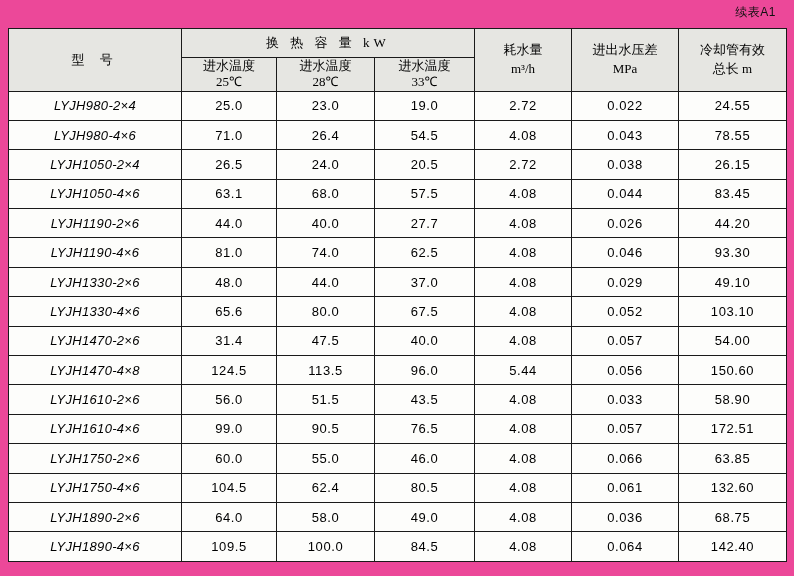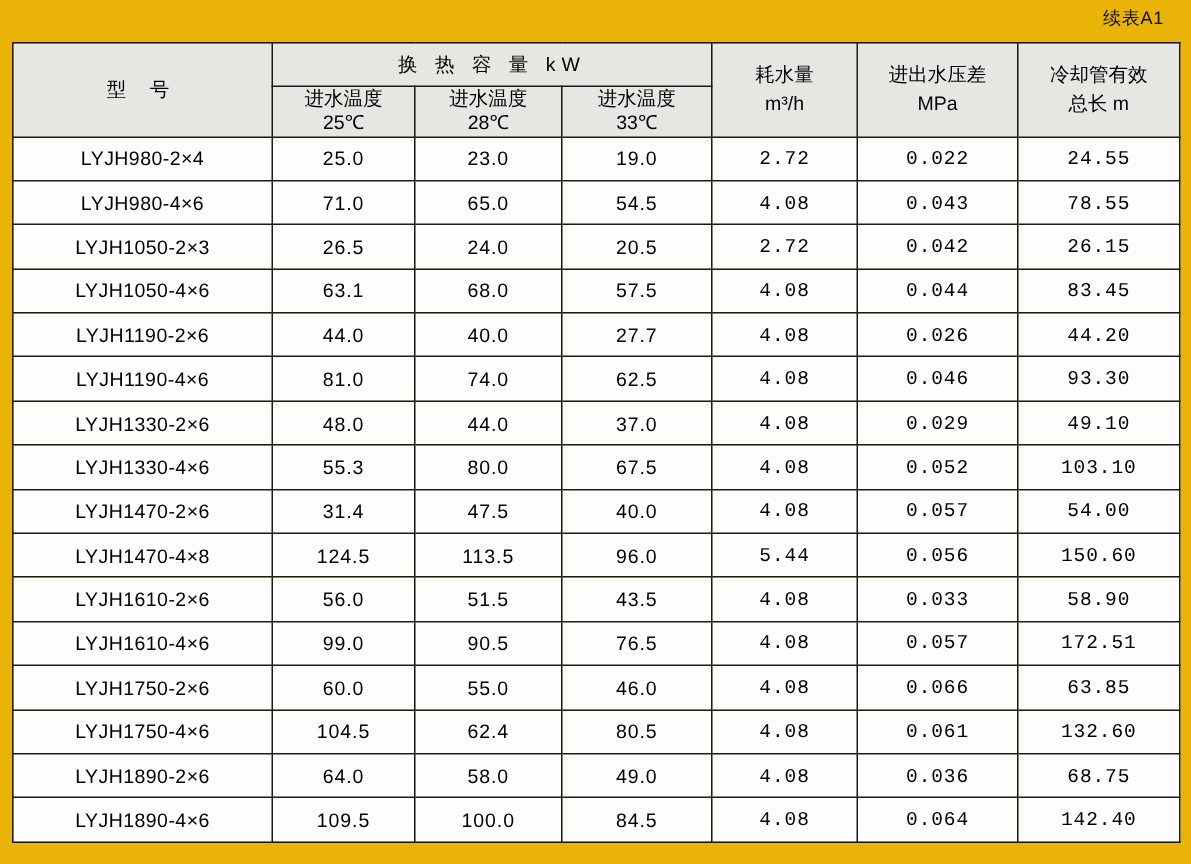--- a/index.html
+++ b/index.html
@@ -12,21 +12,21 @@
     height: 576px;
     font-family: "Liberation Sans", sans-serif;
     color: #000;
     position: relative;
     overflow: hidden;
   }
   .page {
     position: relative;
     width: 794px;
     height: 576px;
-    background: #eab308;
+    background: #ec4899;
   }
   .cont-label {
     position: absolute;
     right: 18px;
     top: 4px;
     font-size: 12px;
     letter-spacing: 0.5px;
     color: #111;
   }
   .table-wrap {
@@ -45,20 +45,21 @@
     padding: 0;
     text-align: center;
     vertical-align: middle;
     font-weight: normal;
     font-size: 13px;
     color: #000;
   }
   thead td, thead th {
     background: #e6e6e2;
     height: 28px;
+    font-family: Liberation Serif, serif;
   }
   .hdr-model {
     font-size: 14px;
     letter-spacing: 6px;
     padding-left: 6px;
   }
   .hdr-cap {
     font-size: 14px;
     letter-spacing: 4px;
   }
@@ -75,32 +76,32 @@
   tbody td {
     height: 28.4px;
     background: #fdfdfb;
   }
   td.model {
     text-align: left;
     padding-left: 9px;
     font-size: 13.5px;
     letter-spacing: 0.3px;
     white-space: nowrap;
+    font-style: italic;
   }
   td.num {
     text-align: left;
     padding-left: 12px;
     font-size: 13.5px;
     letter-spacing: 0.6px;
   }
   td.numc {
     text-align: center;
     font-size: 13.5px;
     letter-spacing: 0.6px;
-    font-family: Liberation Mono, monospace;
   }
   .grp-top td {
     border-top: 1.6px solid #111;
   }
 </style>
 </head>
 <body>
 
 <div class="page">
 
@@ -155,33 +156,33 @@
             <td class="num">25.0</td>
             <td class="num">23.0</td>
             <td class="num">19.0</td>
             <td class="numc">2.72</td>
             <td class="numc">0.022</td>
             <td class="numc">24.55</td>
           </tr>
           <tr>
             <td class="model">LYJH980-4×6</td>
             <td class="num">71.0</td>
-            <td class="num">65.0</td>
+            <td class="num">26.4</td>
             <td class="num">54.5</td>
             <td class="numc">4.08</td>
             <td class="numc">0.043</td>
             <td class="numc">78.55</td>
           </tr>
           <tr class="grp-top">
-            <td class="model">LYJH1050-2×3</td>
+            <td class="model">LYJH1050-2×4</td>
             <td class="num">26.5</td>
             <td class="num">24.0</td>
             <td class="num">20.5</td>
             <td class="numc">2.72</td>
-            <td class="numc">0.042</td>
+            <td class="numc">0.038</td>
             <td class="numc">26.15</td>
           </tr>
           <tr>
             <td class="model">LYJH1050-4×6</td>
             <td class="num">63.1</td>
             <td class="num">68.0</td>
             <td class="num">57.5</td>
             <td class="numc">4.08</td>
             <td class="numc">0.044</td>
             <td class="numc">83.45</td>
@@ -208,21 +209,21 @@
             <td class="model">LYJH1330-2×6</td>
             <td class="num">48.0</td>
             <td class="num">44.0</td>
             <td class="num">37.0</td>
             <td class="numc">4.08</td>
             <td class="numc">0.029</td>
             <td class="numc">49.10</td>
           </tr>
           <tr>
             <td class="model">LYJH1330-4×6</td>
-            <td class="num">55.3</td>
+            <td class="num">65.6</td>
             <td class="num">80.0</td>
             <td class="num">67.5</td>
             <td class="numc">4.08</td>
             <td class="numc">0.052</td>
             <td class="numc">103.10</td>
           </tr>
           <tr class="grp-top">
             <td class="model">LYJH1470-2×6</td>
             <td class="num">31.4</td>
             <td class="num">47.5</td>

